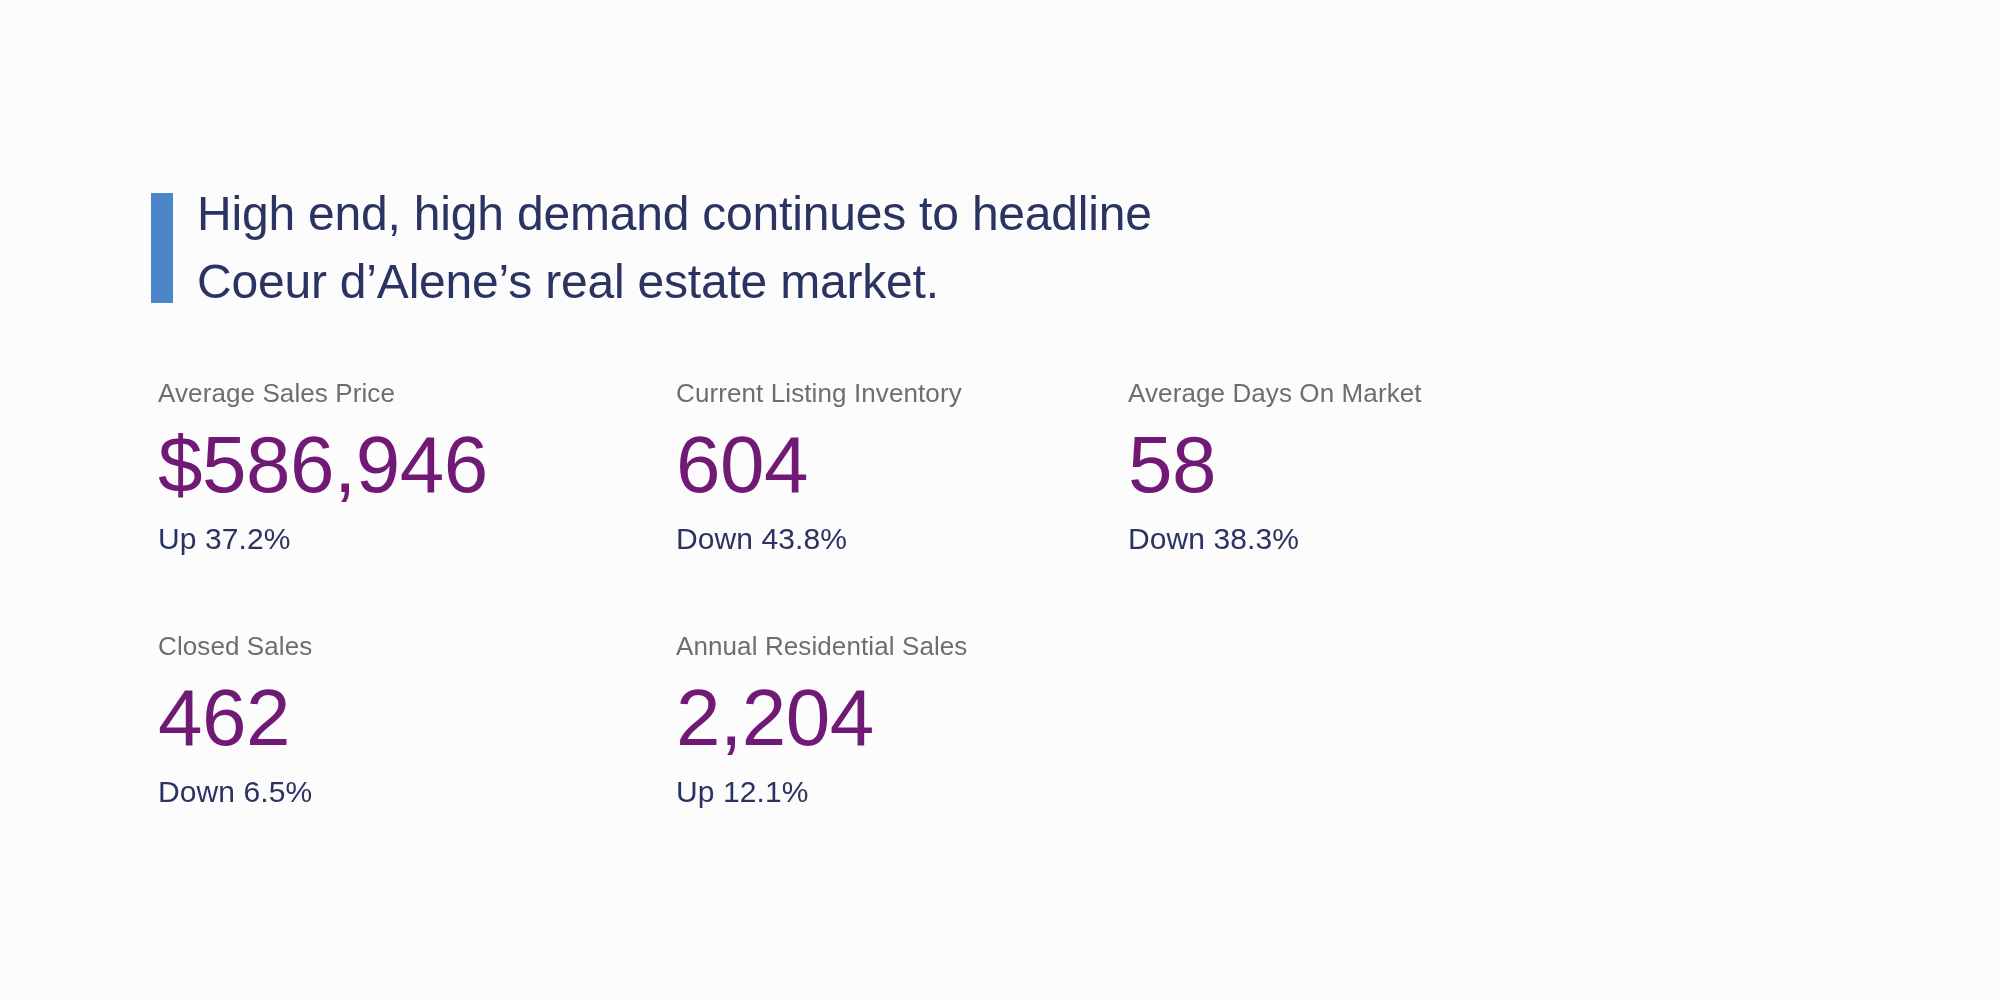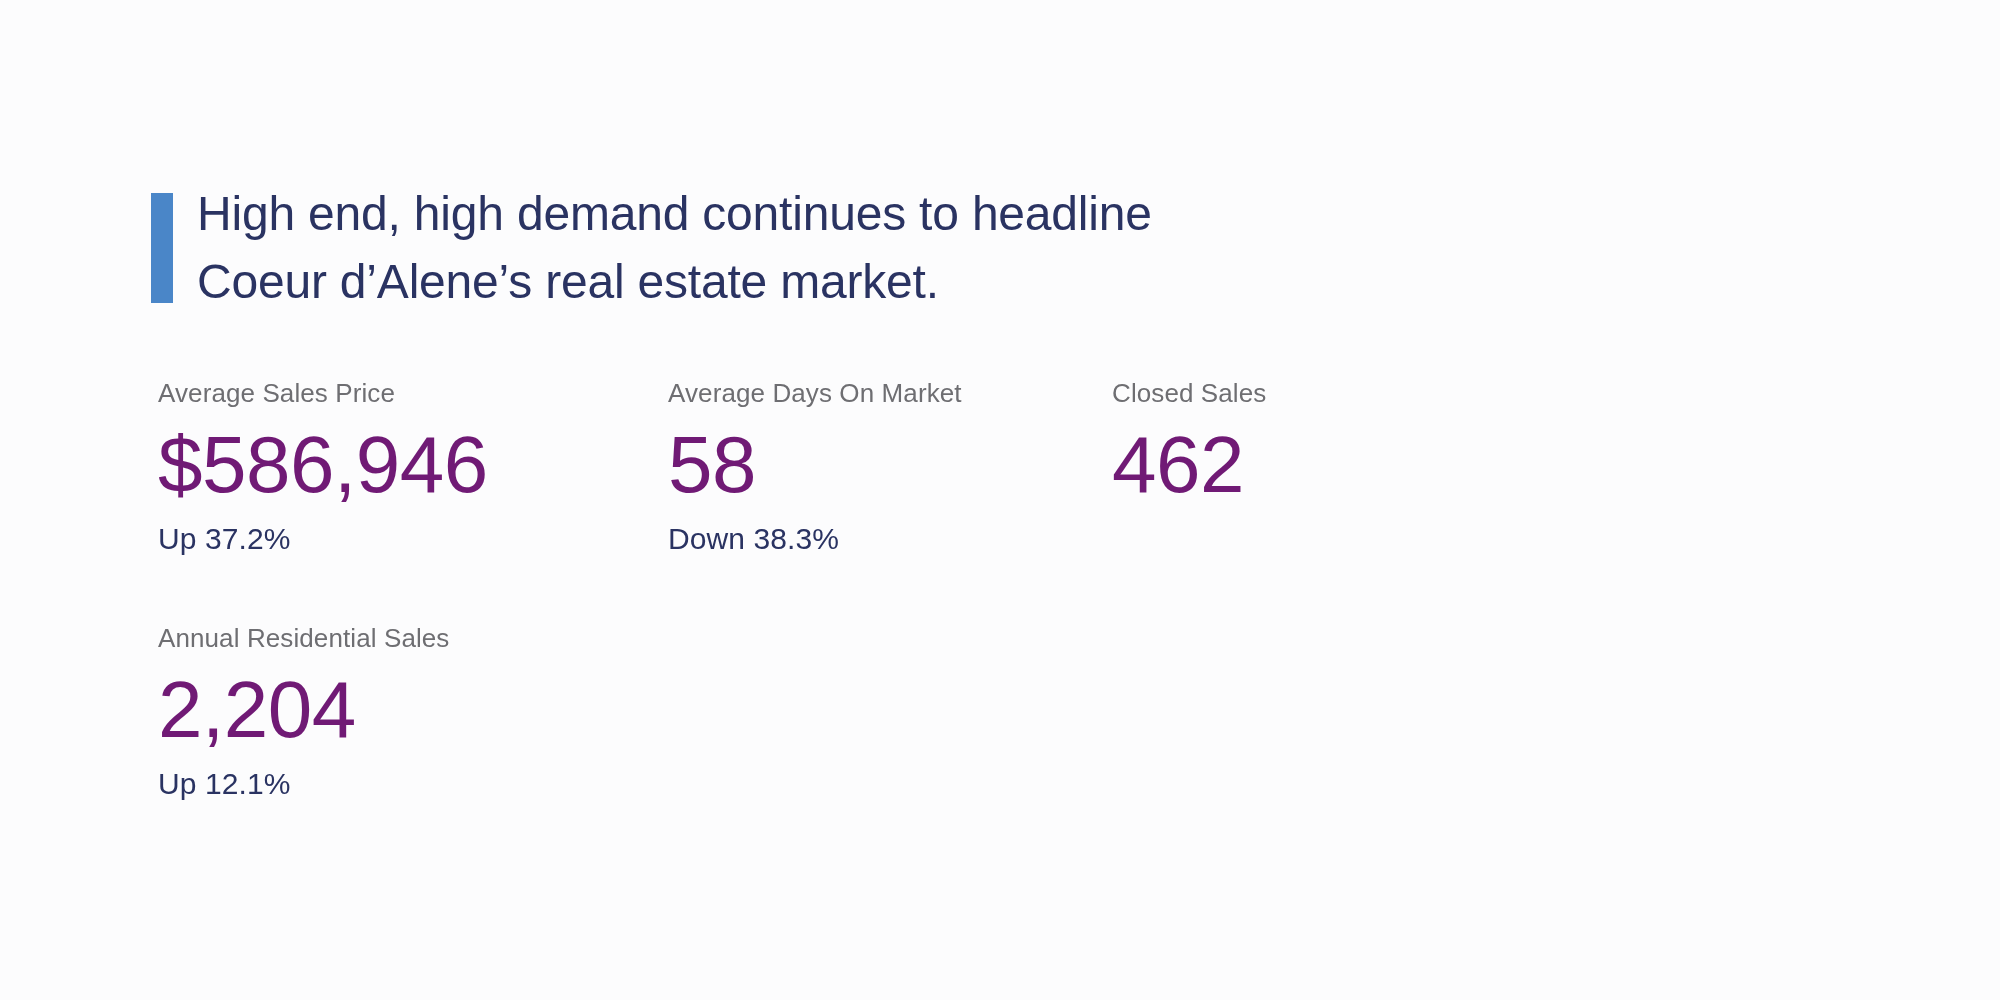--- a/index.html
+++ b/index.html
@@ -47,20 +47,21 @@
   }
 
   
   .stats {
     position: absolute;
     left: 158px;
     top: 378px;
     display: grid;
     grid-template-columns: 510px 444px 500px;
     grid-template-rows: 245px 245px;
+    gap: 8px;
   }
   .stat {
     position: relative;
   }
   .stat-label {
     font-size: 26px;
     line-height: 30px;
     color: #6e6e72;
     font-weight: 400;
     letter-spacing: 0.1px;
@@ -94,31 +95,37 @@
   </div>
 
   <div class="stats">
 
     <div class="stat">
       <div class="stat-label">Average Sales Price</div>
       <div class="stat-value">$586,946</div>
       <div class="stat-change">Up 37.2%</div>
     </div>
 
+    <div class="stat">
+      <div class="stat-label">Current Listing Inventory</div>
+      <div class="stat-value">604</div>
+      <div class="stat-change">Down 43.8%</div>
+    </div>
 
     <div class="stat">
       <div class="stat-label">Average Days On Market</div>
       <div class="stat-value">58</div>
       <div class="stat-change">Down 38.3%</div>
     </div>
 
 
     <div class="stat">
       <div class="stat-label">Closed Sales</div>
       <div class="stat-value">462</div>
+      <div class="stat-change">Down 6.5%</div>
     </div>
 
     <div class="stat">
       <div class="stat-label">Annual Residential Sales</div>
       <div class="stat-value">2,204</div>
       <div class="stat-change">Up 12.1%</div>
     </div>
 
   </div>
 </div>

